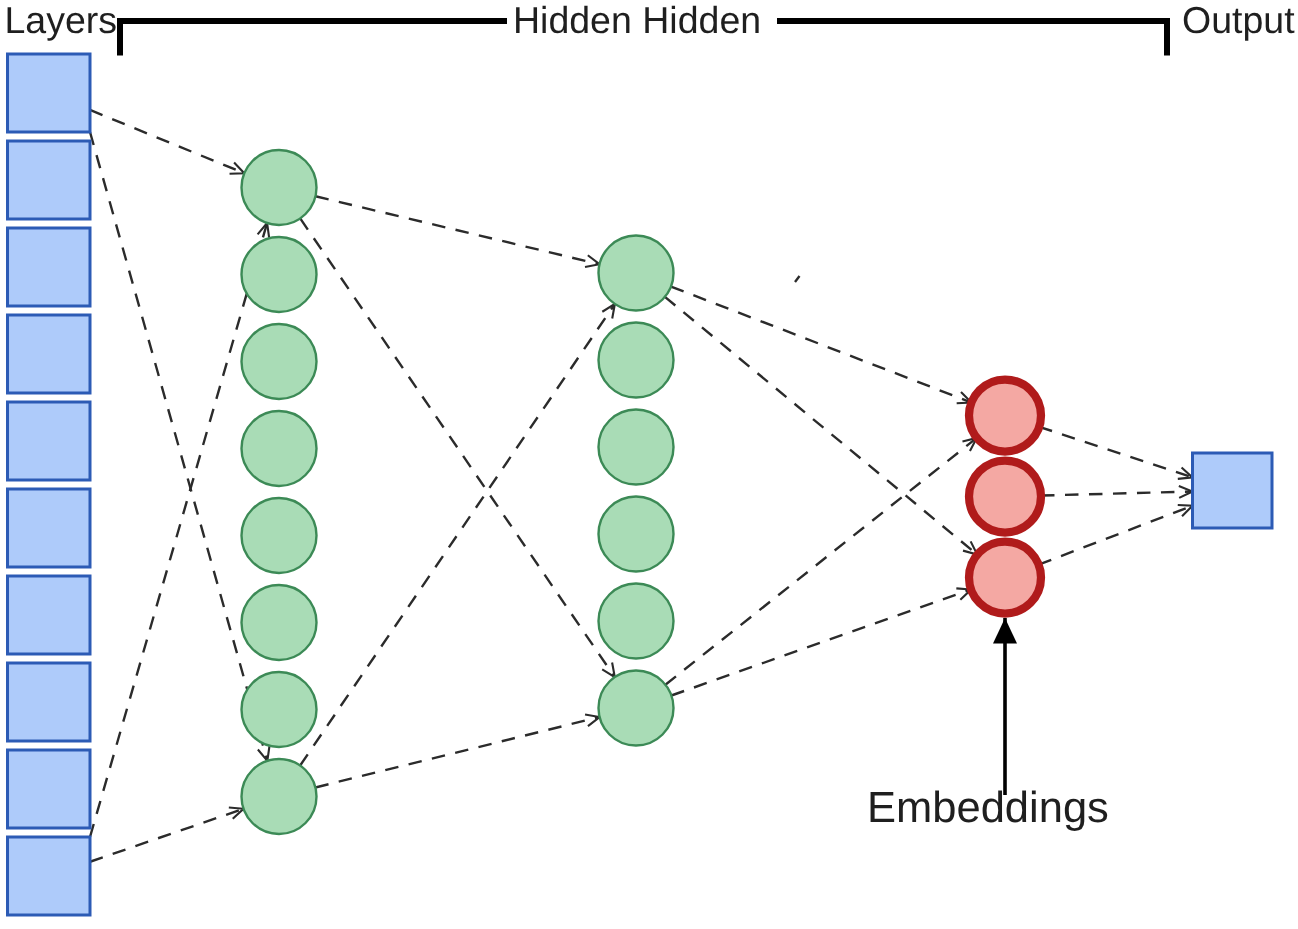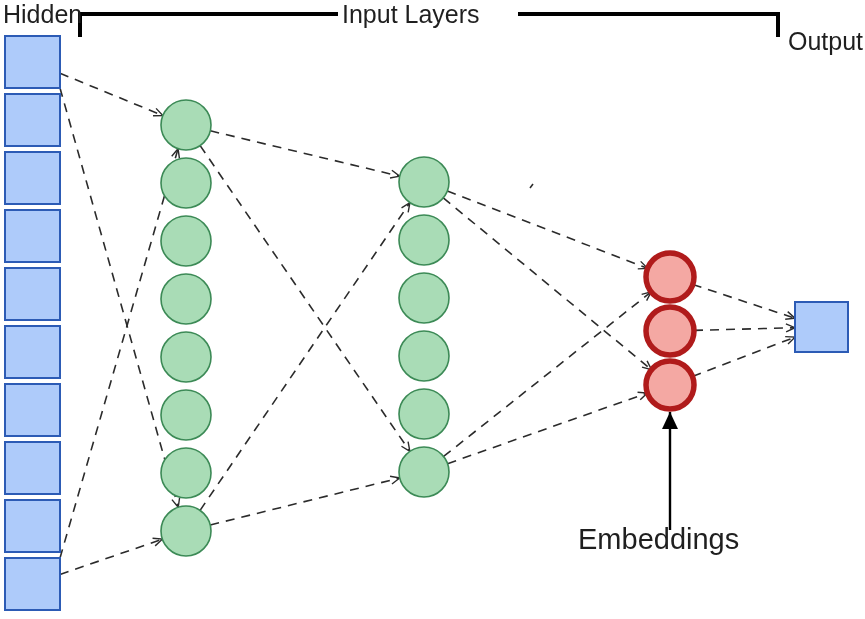--- a/index.html
+++ b/index.html
@@ -41,21 +41,20 @@
   }
   #label-hidden {
     left: 342px;
     top: 2px;
     font-size: 25px;
   }
   #label-output {
     left: 788px;
     top: 2px;
     font-size: 25px;
-    margin-top: 27px;
   }
   #label-embeddings {
     left: 578px;
     top: 525px;
     font-size: 29px;
   }
 </style>
 </head>
 <body>
 
@@ -131,18 +130,18 @@
         <rect x="795" y="302" width="53" height="50" fill="#AECBFA" stroke="#2C5BB5" stroke-width="2"></rect>
       </g>
     <g id="embedding-arrow-group">
         <line x1="670" y1="530" x2="670" y2="412" stroke="#000000" stroke-width="2.4" marker-end="url(#arrow-solid)"></line>
       </g>
     <g id="stray-mark-group">
         <path d="M530,188 L533,184" stroke="#2b2b2b" stroke-width="1.6" fill="none"></path>
       </g>
   </svg>
 
-  <div class="node-label" id="label-input">Hidden</div>
-  <div class="node-label" id="label-hidden">Input Layers</div>
+  <div class="node-label" id="label-input">Layers</div>
+  <div class="node-label" id="label-hidden">Hidden Hidden</div>
   <div class="node-label" id="label-output">Output</div>
   <div class="node-label" id="label-embeddings">Embeddings</div>
 
 </div>
 
 </body></html>

